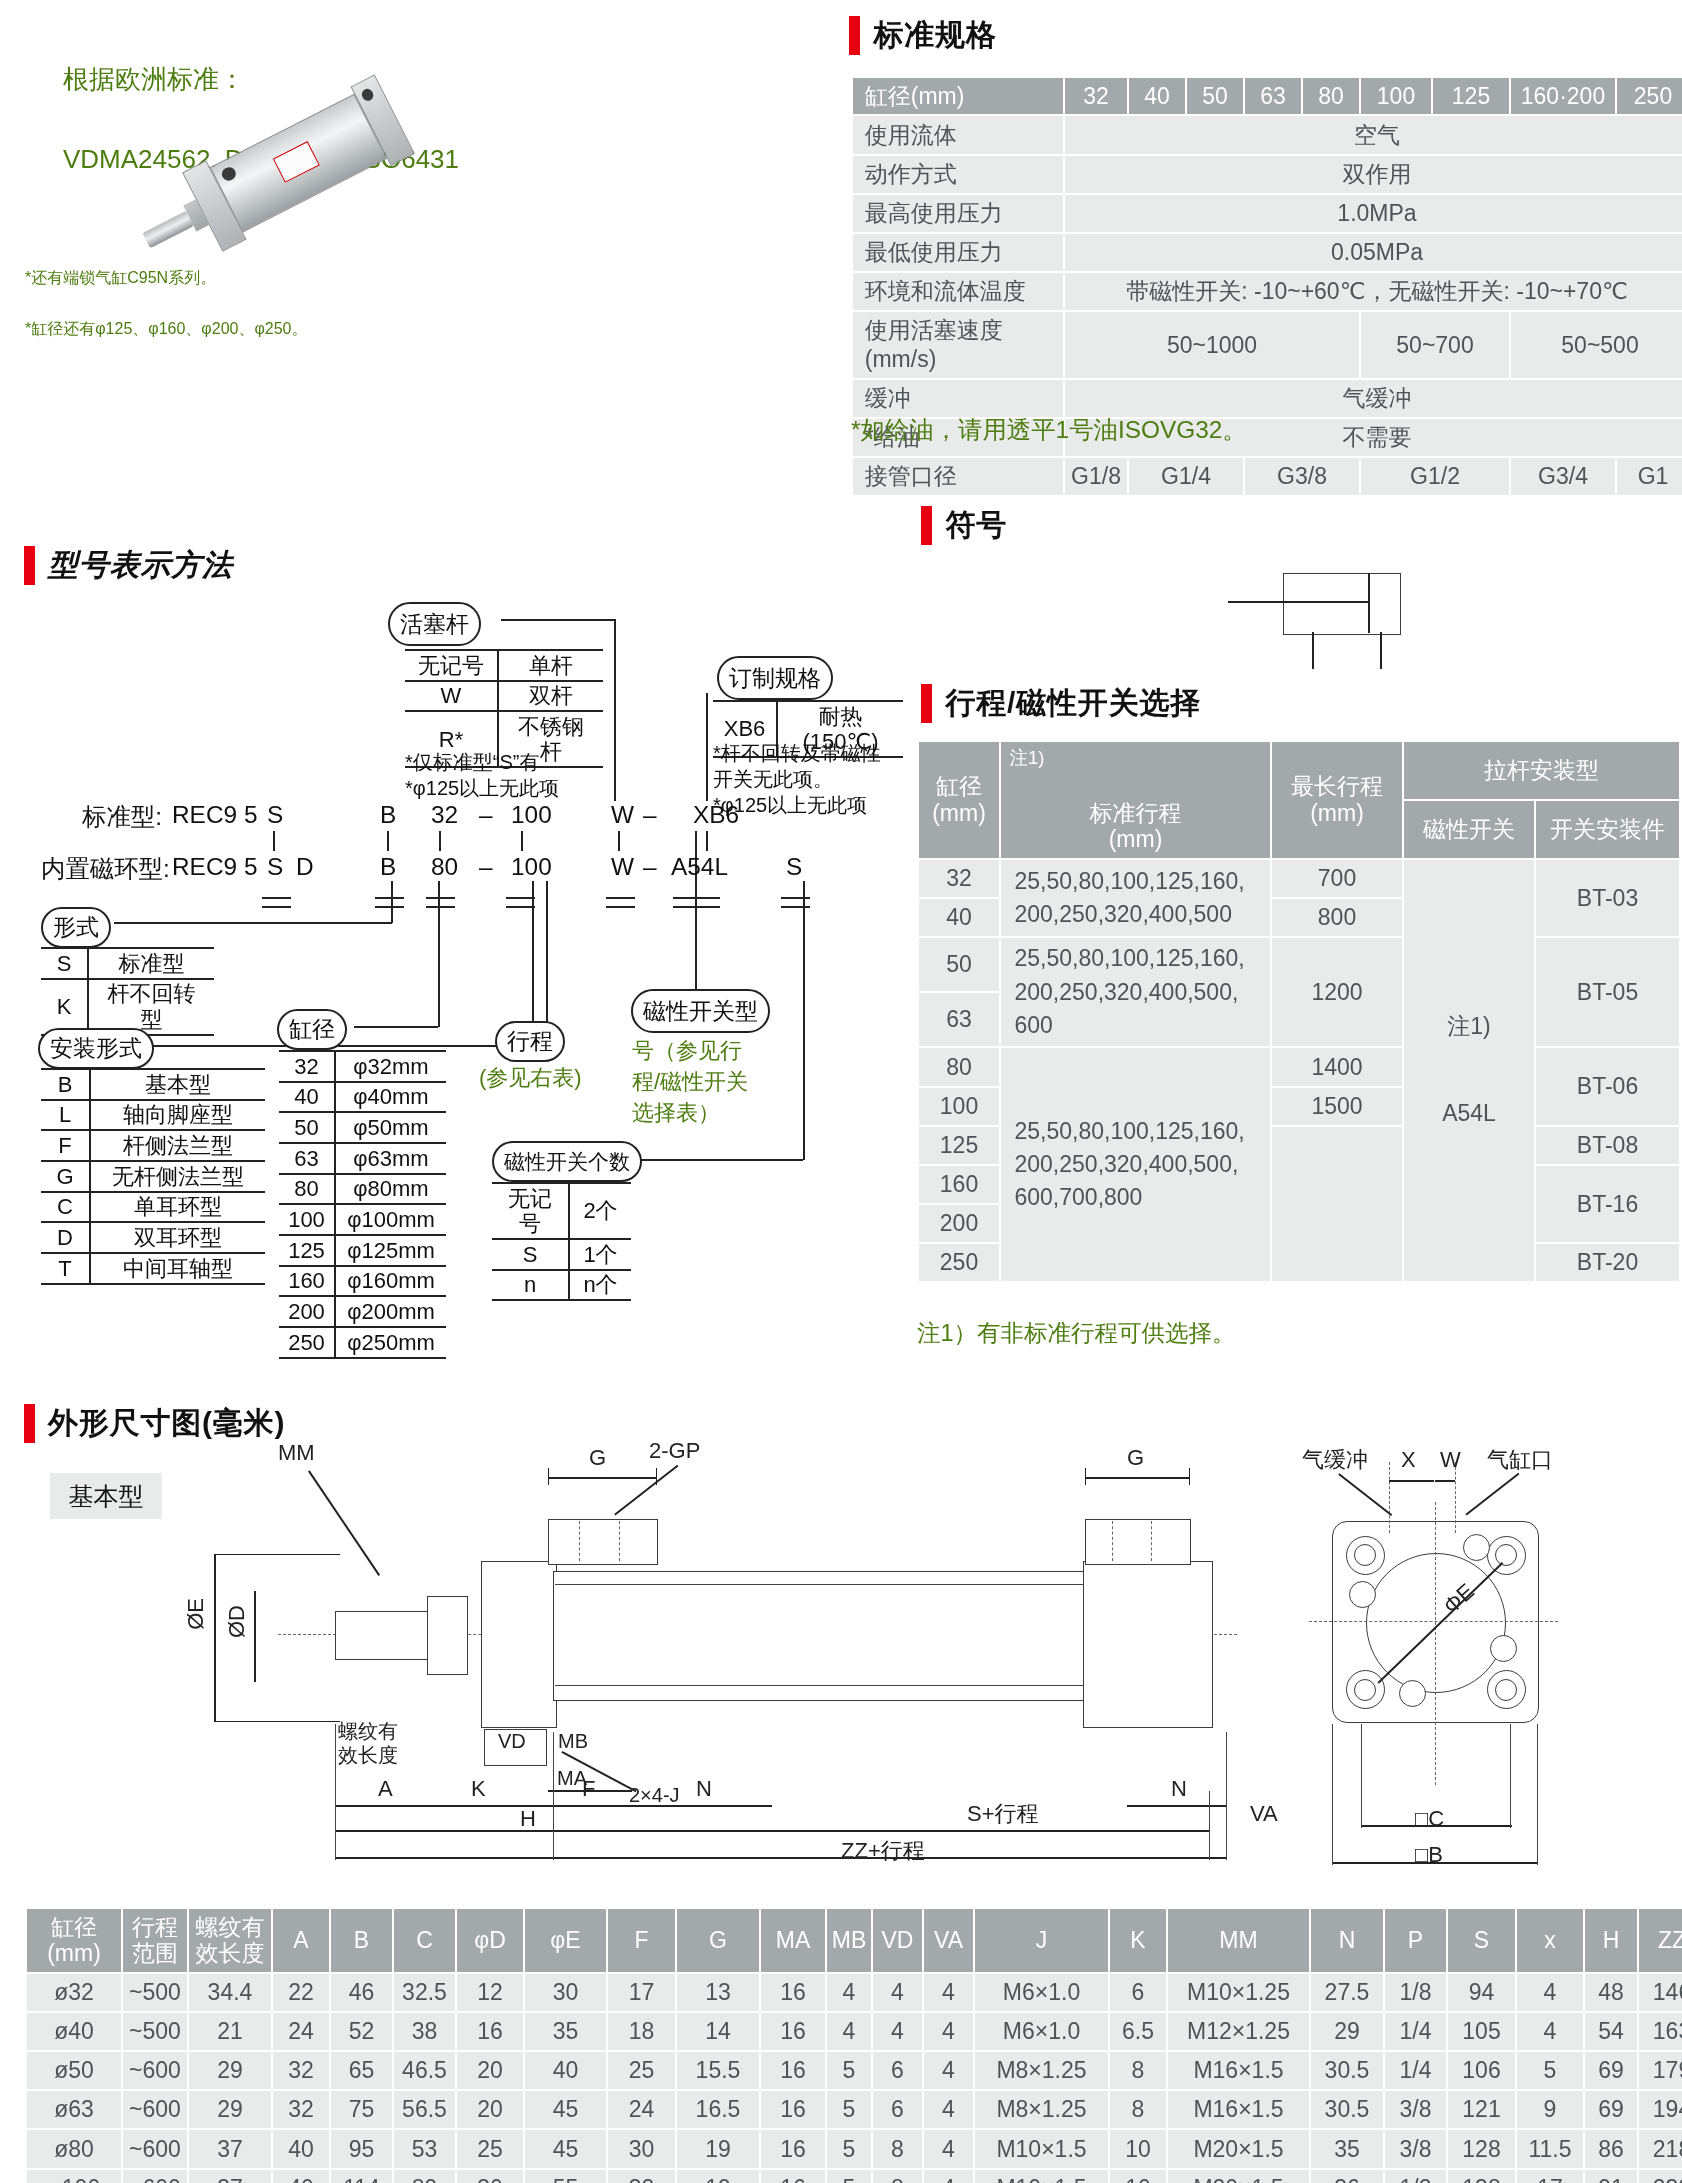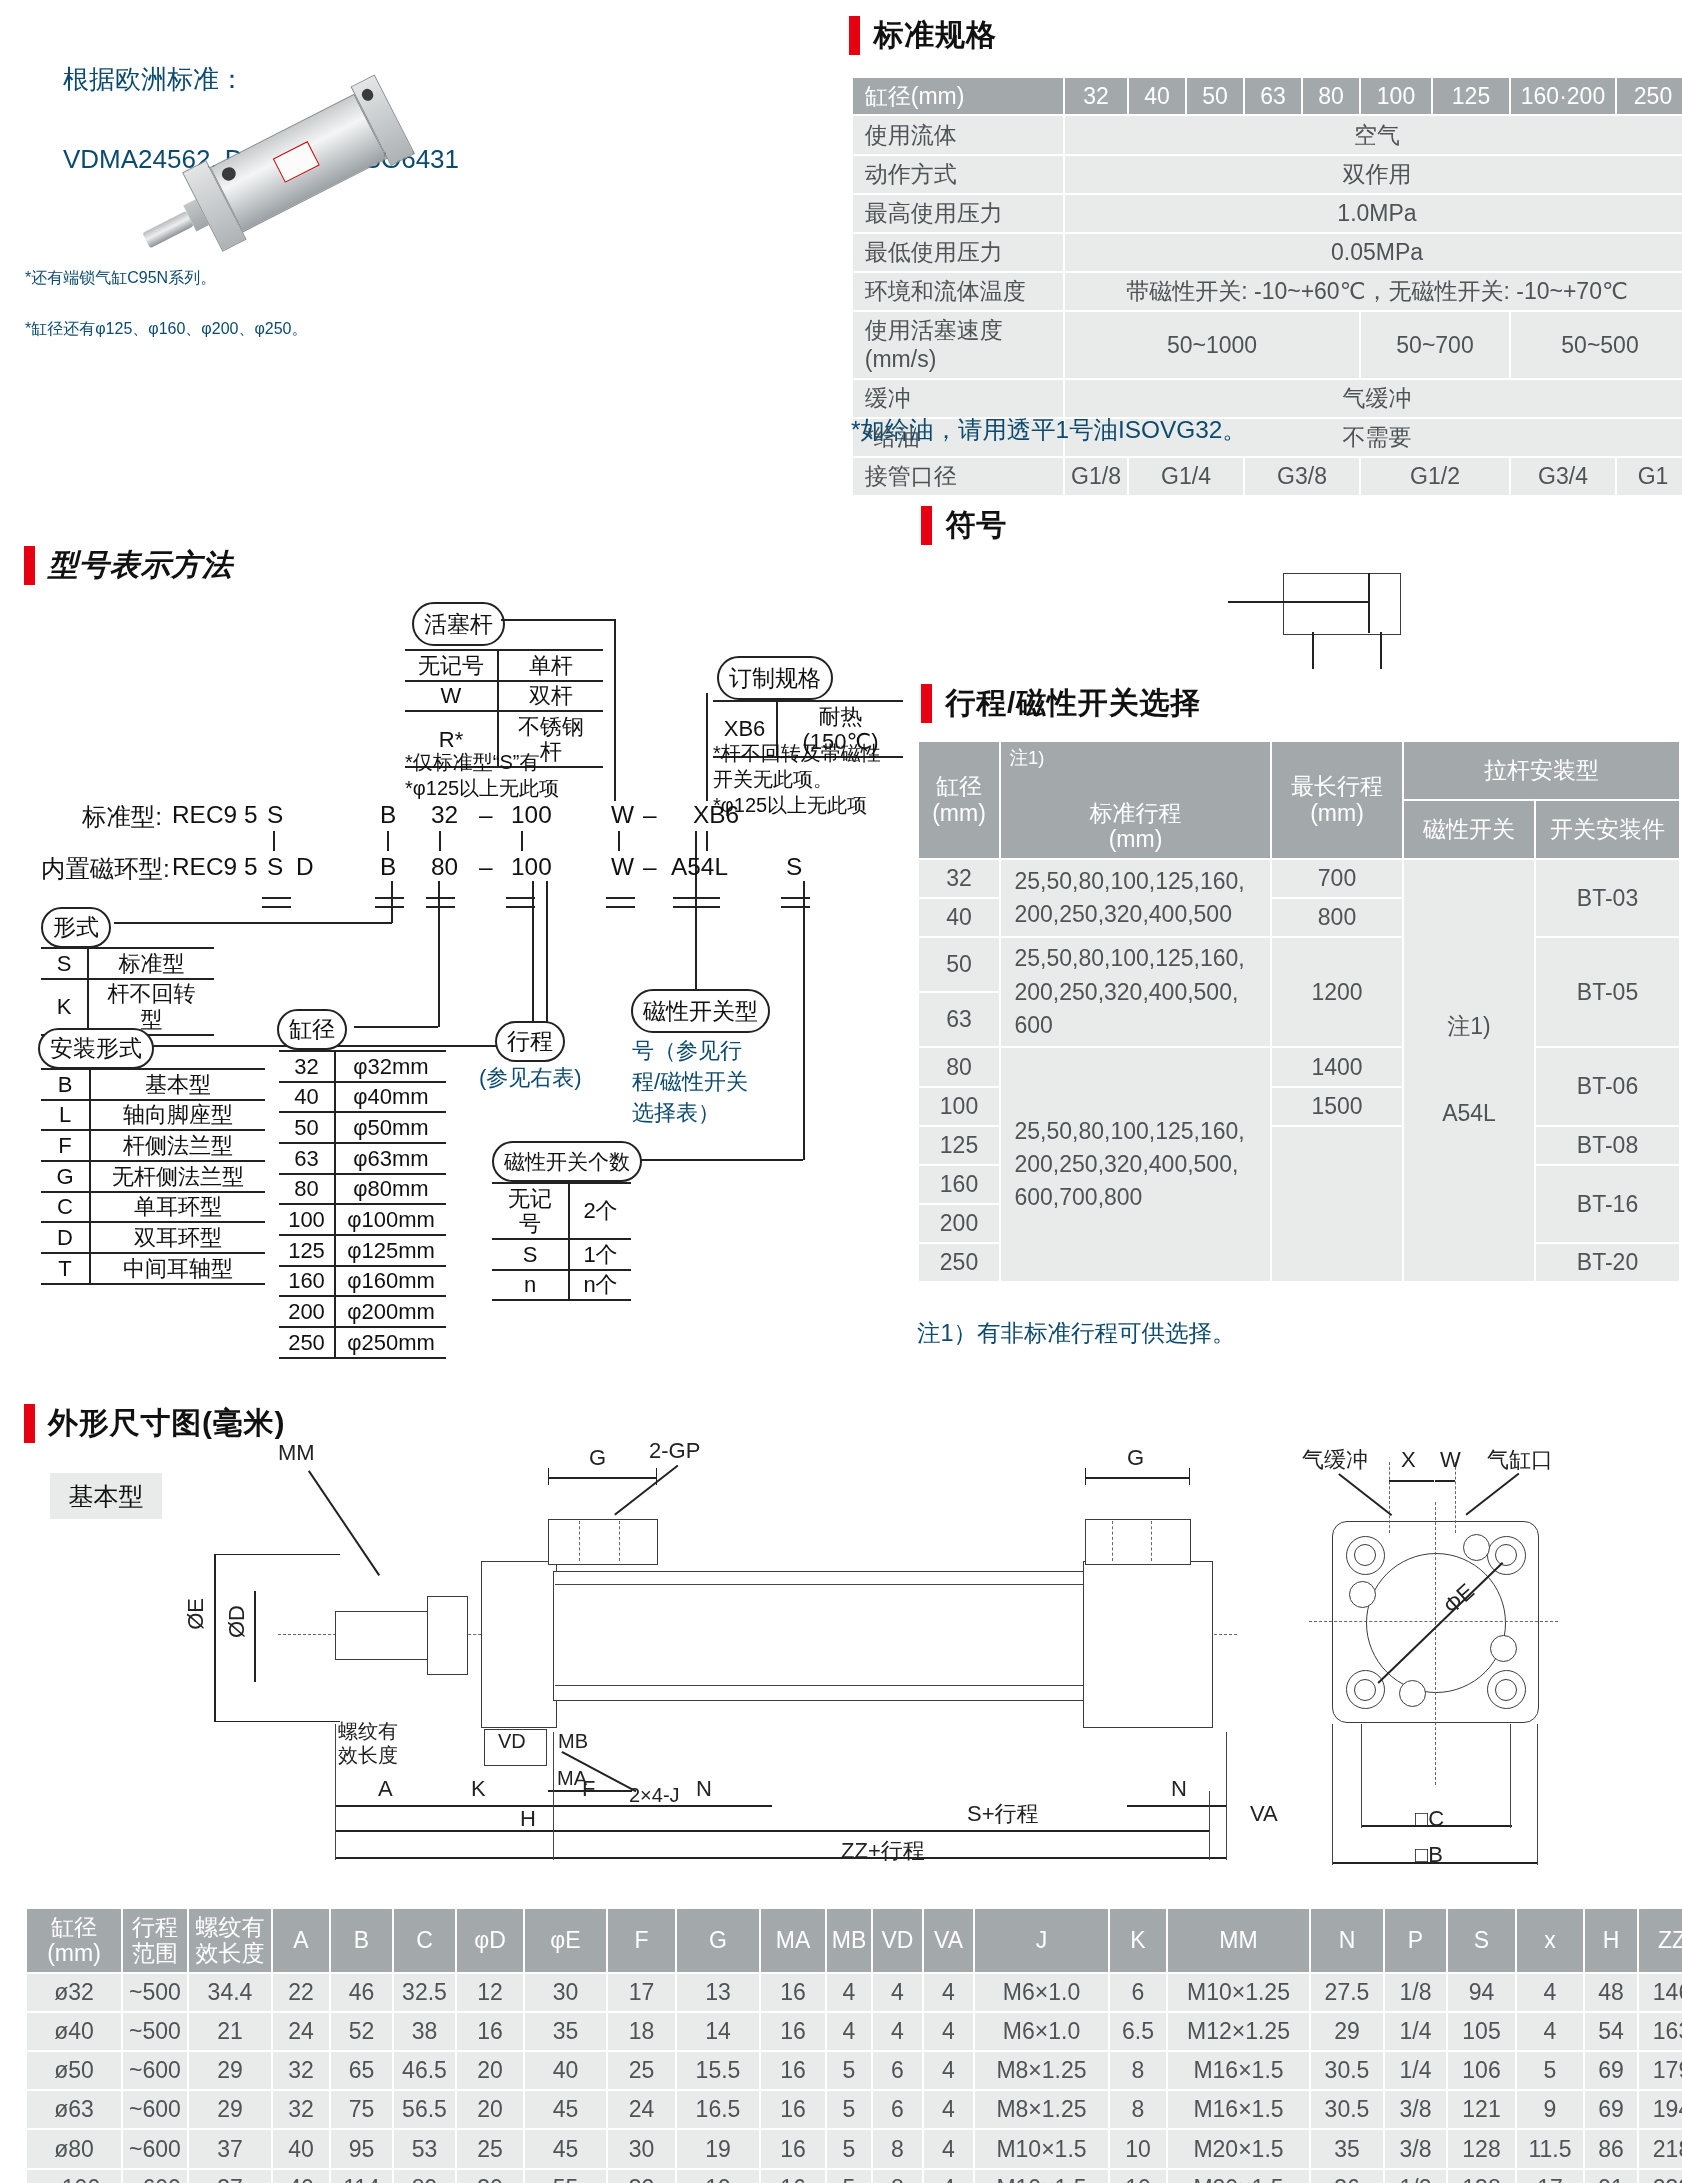--- a/index.html
+++ b/index.html
@@ -21,21 +21,21 @@
   
   table.mini{position:absolute;border-collapse:collapse;background:#fff;}
   table.mini td{border-top:2.1px solid #222;border-bottom:2.1px solid #222;
                 font-size:22px;color:#111;text-align:center;padding:1.7px 8.4px;line-height:1.15;}
   table.mini td:first-child{border-right:2.1px solid #222;}
   
   .bubble{position:absolute;border:2.1px solid #222;border-radius:22px;background:#fff;
           display:flex;align-items:center;justify-content:center;font-size:23px;color:#111;
           padding:1.7px 10px;white-space:nowrap;}
   
-  .t{position:absolute;color:#0c4a6e;white-space:pre-line;}
+  .t{position:absolute;color:#4d7c0f;white-space:pre-line;}
   .note{font-size:20px;color:#111;}
   .ln{position:absolute;background:#222;}
   .lnl{position:absolute;background:#444;}
   .dash{position:absolute;border-left:1.3px dashed #666;}
   .dashh{position:absolute;border-top:1.3px dashed #666;}
   .dmark{position:absolute;width:29px;height:6.7px;border-top:2.1px solid #222;border-bottom:2.1px solid #222;}
   
   .box{position:absolute;border:1.9px solid #3c3c3c;background:#fff;}
   .circ{position:absolute;border:1.9px solid #3c3c3c;border-radius:50%;background:#fff;}
   .dlabel{position:absolute;font-size:22px;color:#222;white-space:pre-line;line-height:1.2;}
@@ -174,21 +174,21 @@
     <div class="ln" style="left:1228px;top:601px;width:140px;height:1.7px;"></div>
     <div class="ln" style="left:1312px;top:632px;width:1.7px;height:37px;"></div>
     <div class="ln" style="left:1380px;top:632px;width:1.7px;height:37px;"></div>
   </div>
 
   <div class="sec-title" style="left:23.5px;top:545px;font-style:italic;">
     <span class="bar"></span>
     <span class="txt">型号表示方法</span>
   </div>
 
-  <div class="bubble" style="left:412px;top:602px;height:37px;">活塞杆</div>
+  <div class="bubble" style="left:388px;top:602px;height:37px;">活塞杆</div>
   <table class="mini" style="left:405px;top:649px;">
     <colgroup>
         <col style="width:93px">
         <col style="width:105px">
       </colgroup>
     <tbody>
         <tr>
           <td>无记号</td>
           <td>单杆</td>
         </tr>

